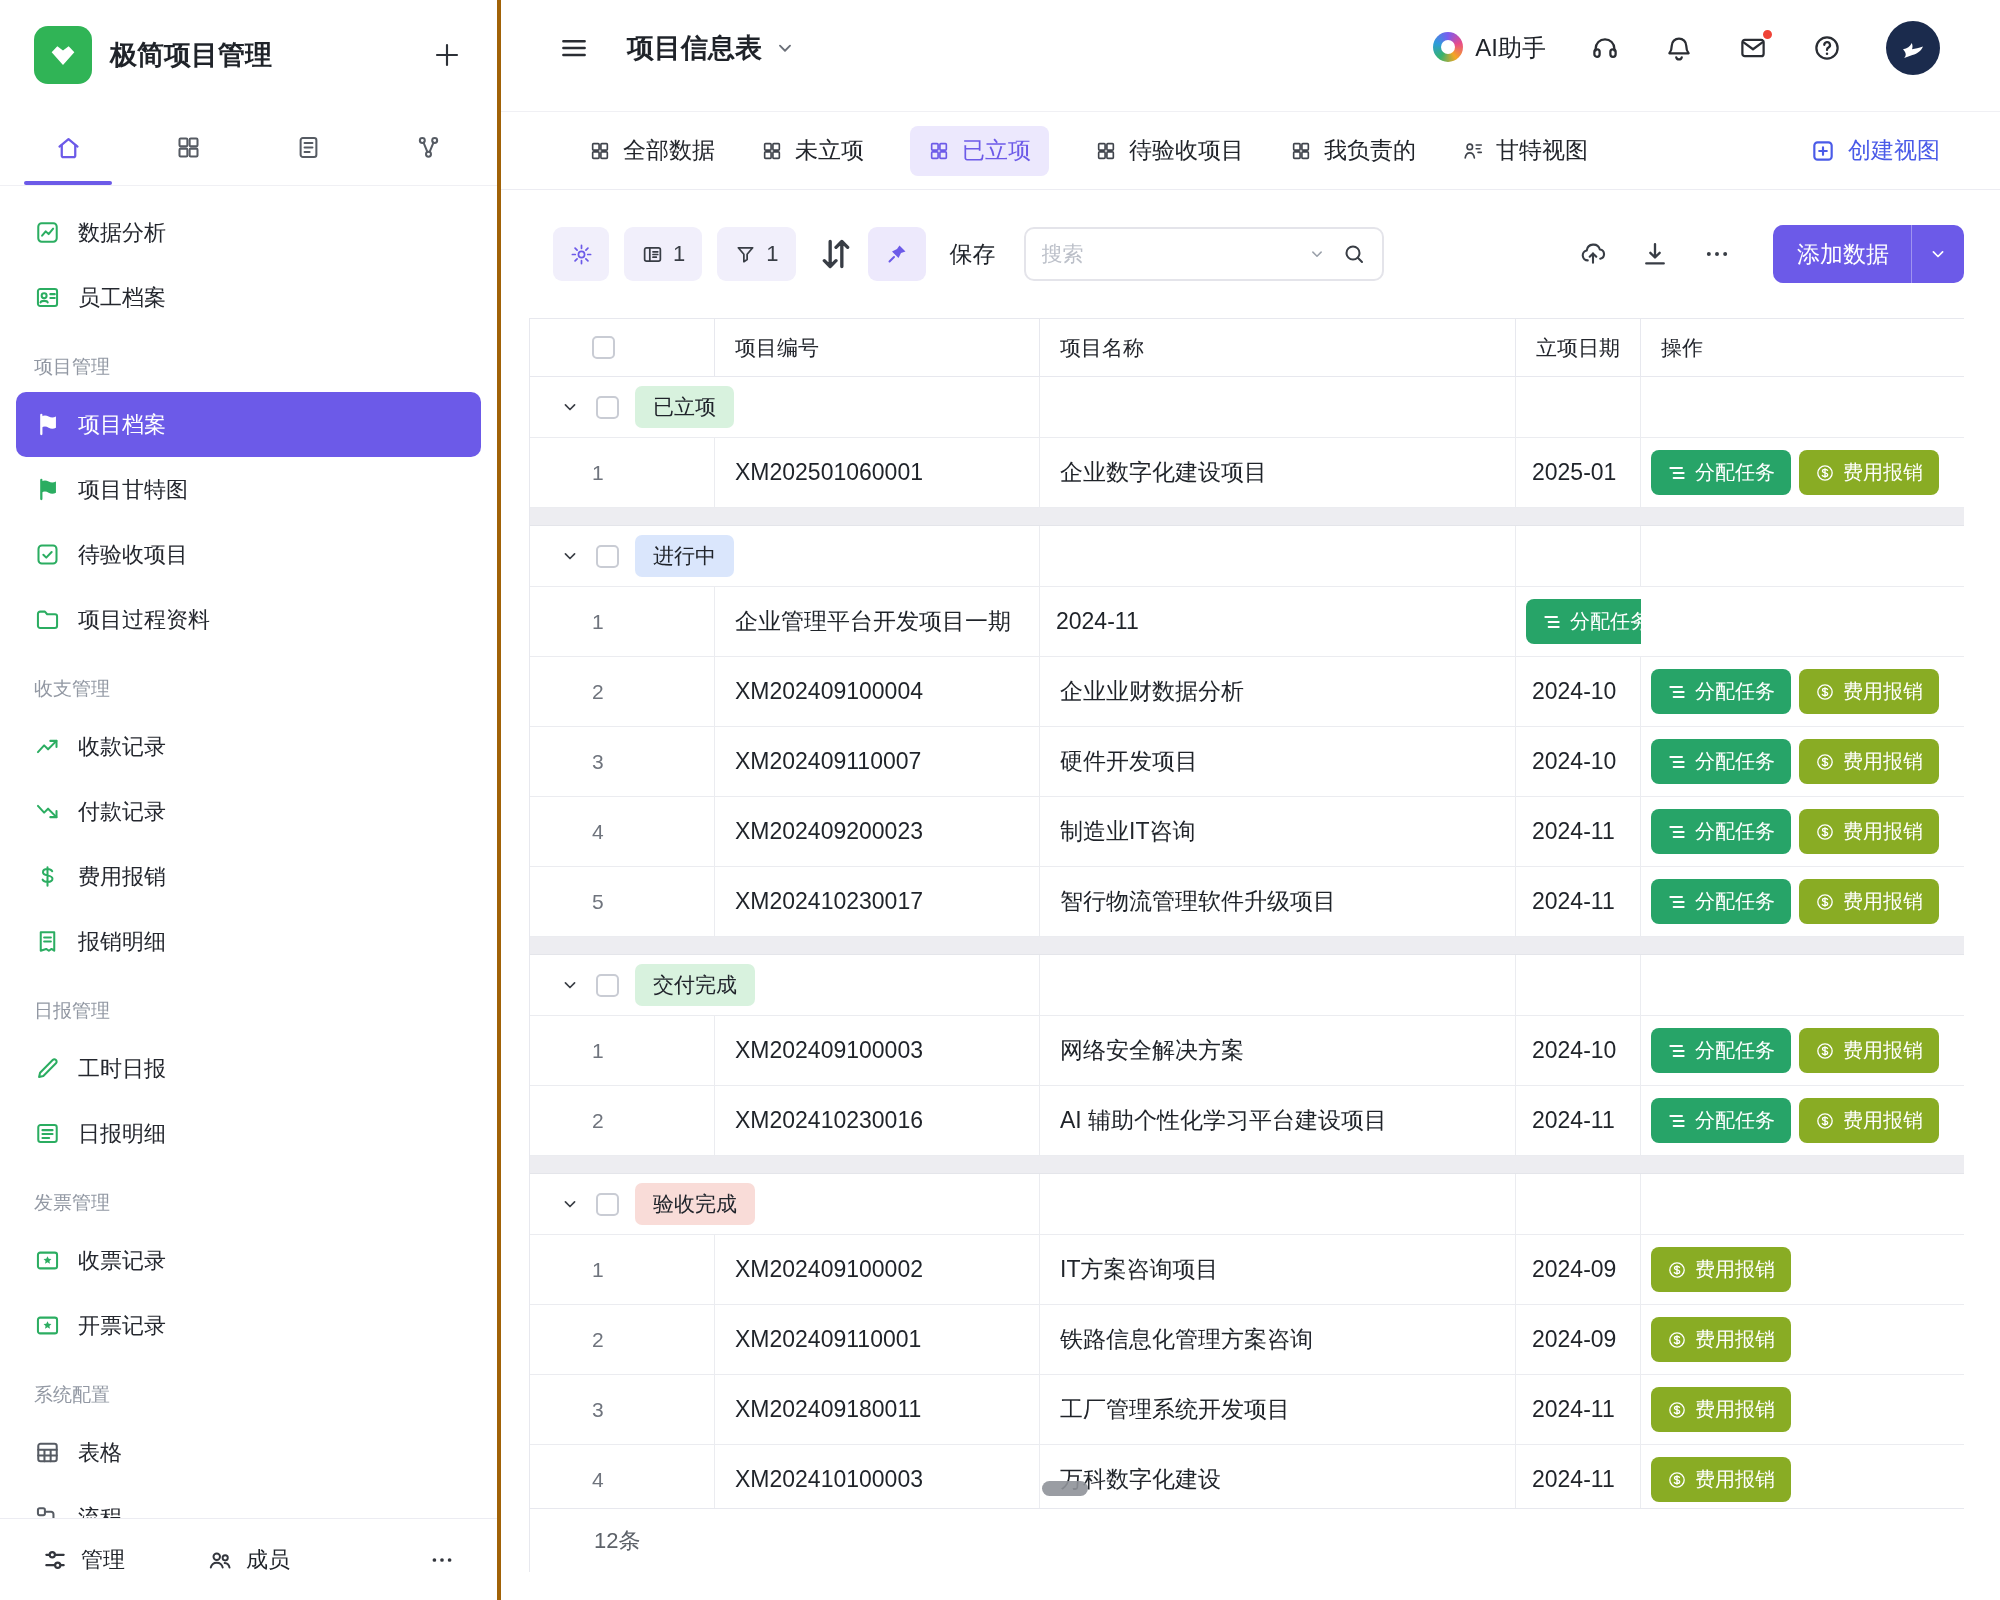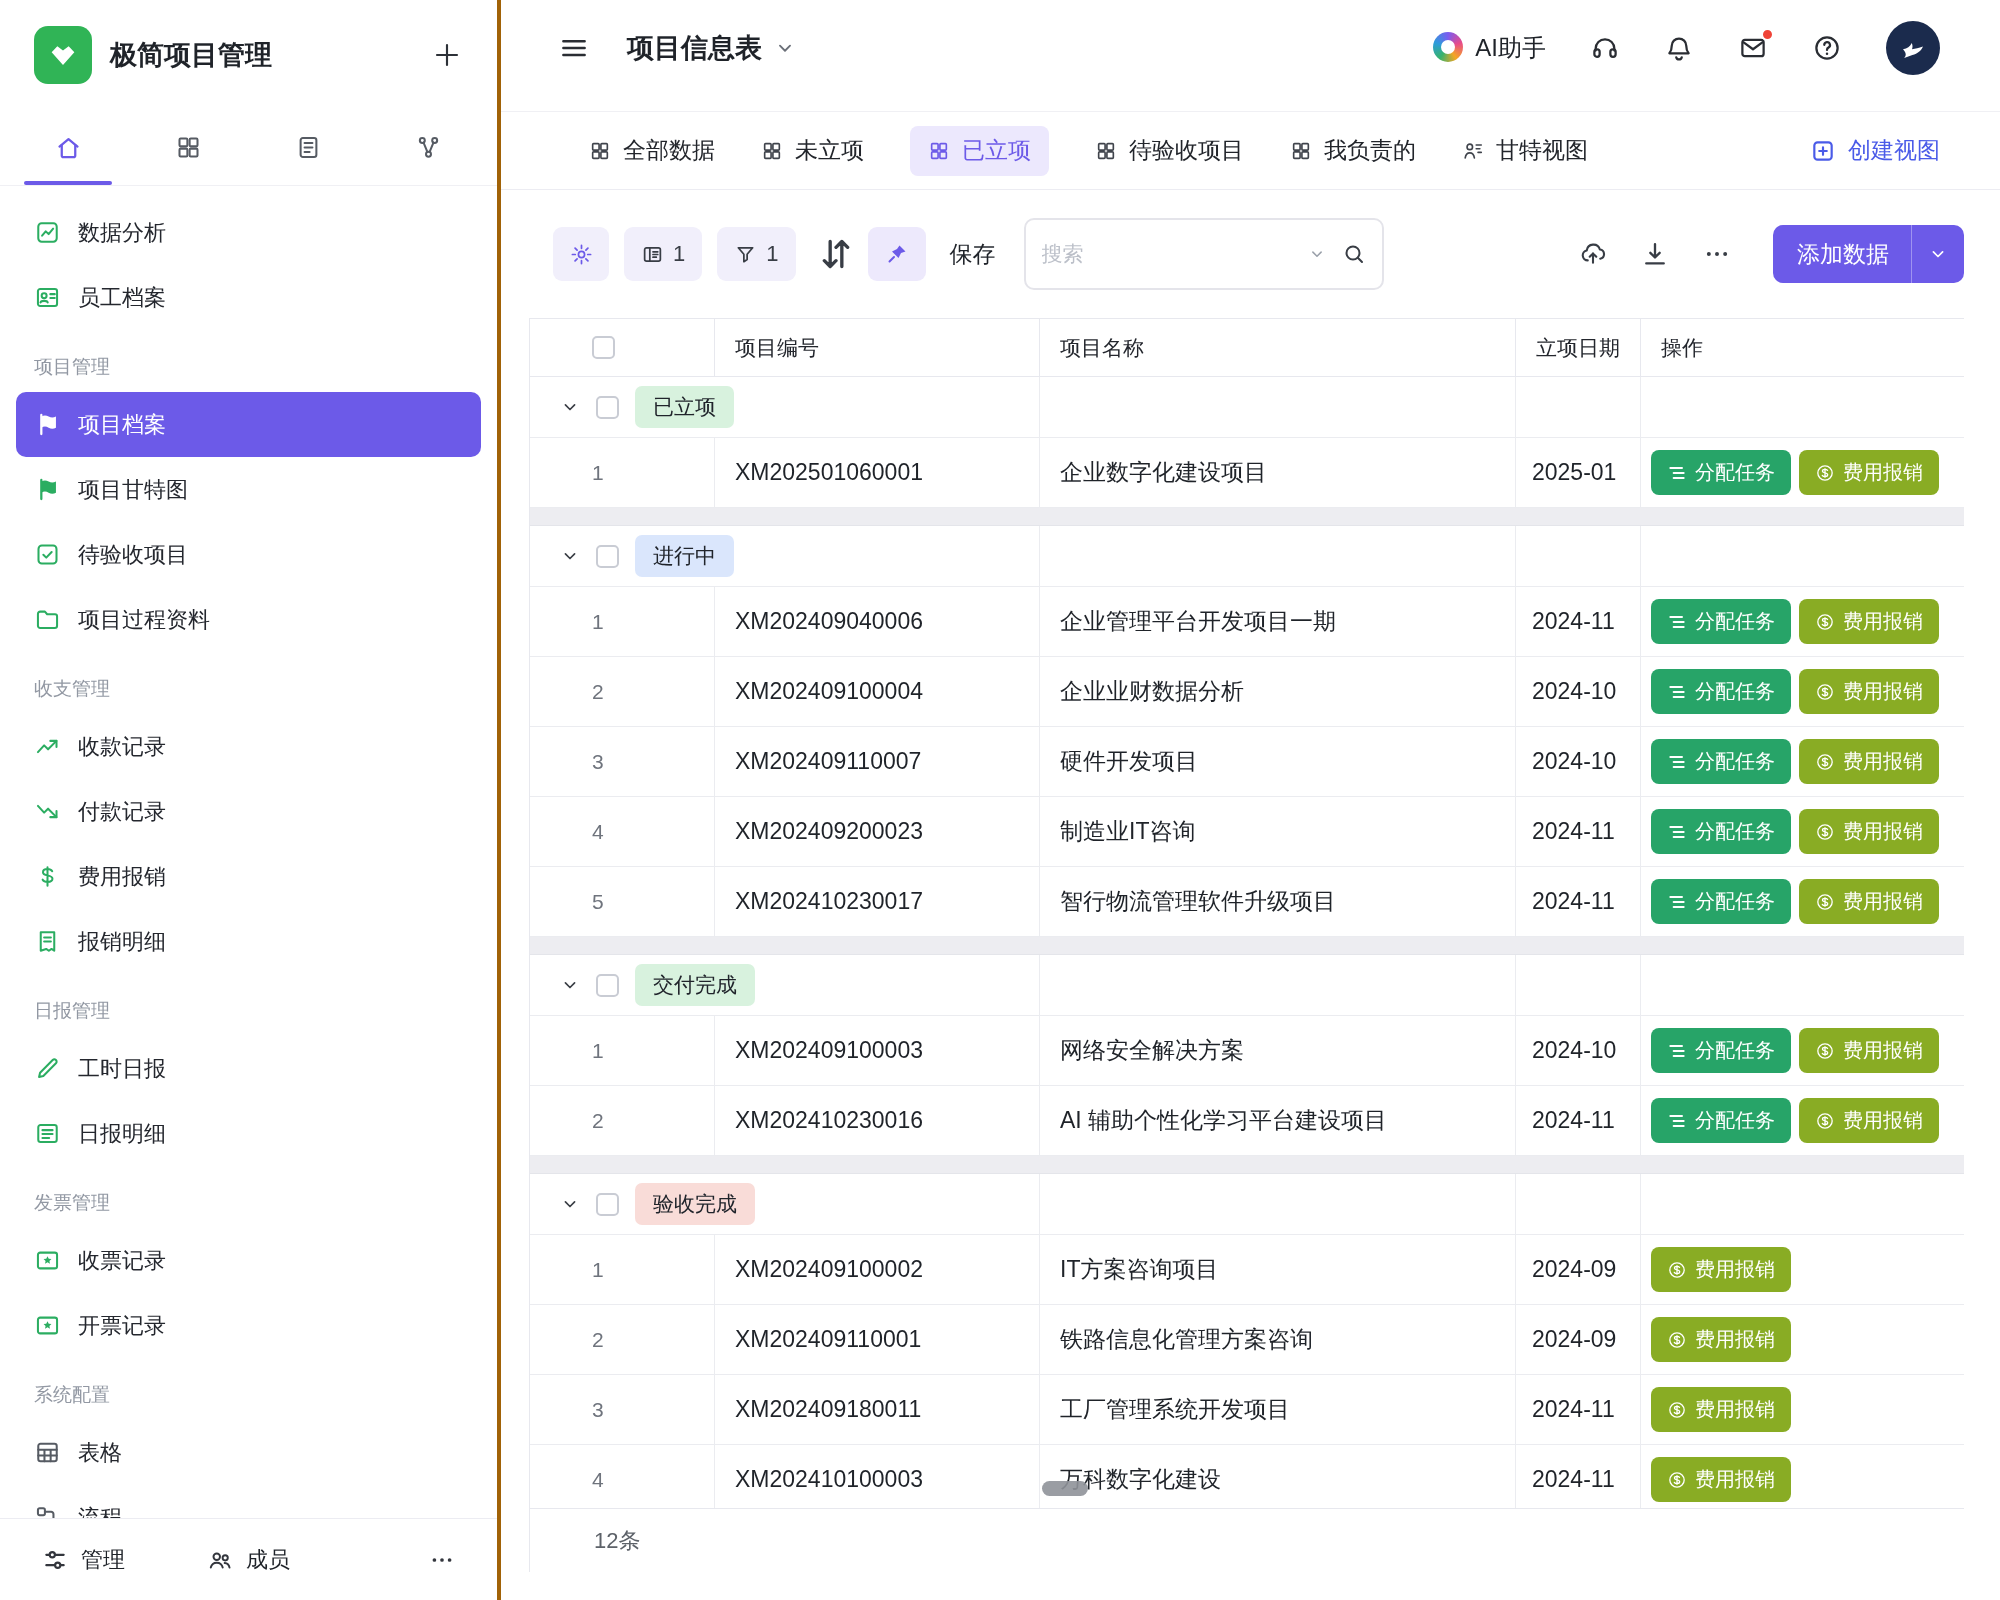--- a/index.html
+++ b/index.html
@@ -61,21 +61,21 @@
   .toolbar{height:128px;display:flex;align-items:center;padding:0 36px 0 52px}
   .tool-btn{height:54px;border-radius:9px;background:#F1EFFB;display:flex;align-items:center;justify-content:center;gap:9px;color:#383d45;cursor:pointer}
   .tool-btn.gear{width:56px;color:var(--purple,#6C5AE8)}
   .tool-btn.count{padding:0 17px;font-size:22px}
   .tool-btn + .tool-btn{margin-left:15px}
   .tool-btn .ic{width:23px;height:23px}
   .sort-btn{width:40px;height:40px;color:#383d45;margin:0 12px 0 20px;cursor:pointer}
   .pin-btn{width:58px;height:54px;background:#EDE9FC;color:var(--purple,#6C5AE8);border-radius:9px;display:flex;align-items:center;justify-content:center;cursor:pointer}
   .pin-btn .ic{width:24px;height:24px}
   .save{font-size:23px;margin:0 28px 0 24px;cursor:pointer}
-  .searchbox{width:360px;height:72px;border:2px solid #E4E4EA;border-radius:10px;display:flex;align-items:center;padding:0 16px;gap:10px}
+  .searchbox{width:360px;height:54px;border:2px solid #E4E4EA;border-radius:10px;display:flex;align-items:center;padding:0 16px;gap:10px}
   .searchbox input{border:none;outline:none;flex:1;font-size:21px;min-width:0;font-family:inherit;color:#1f2329}
   .searchbox input::placeholder{color:#BCC0C9}
   .searchbox .chev{width:18px;height:18px;color:#9aa0aa;cursor:pointer}
   .searchbox .mag{width:24px;height:24px;color:#383d45;margin-left:6px;cursor:pointer}
   .tool-right{margin-left:auto;display:flex;align-items:center;gap:34px}
   .tool-ic{width:28px;height:28px;color:#383d45;cursor:pointer}
   .add-btn{height:58px;background:var(--purple,#6C5AE8);border-radius:10px;color:#fff;display:flex;align-items:center;font-size:23px;padding-left:24px;margin-left:8px;cursor:pointer;white-space:nowrap}
   .add-btn .divider{width:1px;height:58px;background:rgba(255,255,255,.35);margin-left:22px}
   .add-btn .chevw{width:20px;height:20px;margin:0 16px;color:#fff}
 
@@ -627,21 +627,20 @@
               </span>
               <span class="cb"></span>
               <span class="badge blue">进行中</span>
             </div>
             <div></div>
             <div></div>
             <div></div>
           </div>
           <div class="row">
             <div class="cell num">1</div>
-            <div class="cell code">XM202409040006</div>
             <div class="cell name">企业管理平台开发项目一期</div>
             <div class="cell date">2024-11</div>
             <div class="cell ops">
               <span class="abtn assign"><span class="ic">
                   <svg viewBox="0 0 24 24" fill="none" stroke="currentColor" stroke-width="2.4" stroke-linecap="round" stroke-linejoin="round">
                     <path d="M4 6h14M8 12h12M8 18h12"></path>
                   </svg>
                 </span>分配任务</span>
               <span class="abtn expense"><span class="ic">
                   <svg viewBox="0 0 24 24" fill="none" stroke="currentColor" stroke-width="1.6" stroke-linecap="round" stroke-linejoin="round">

